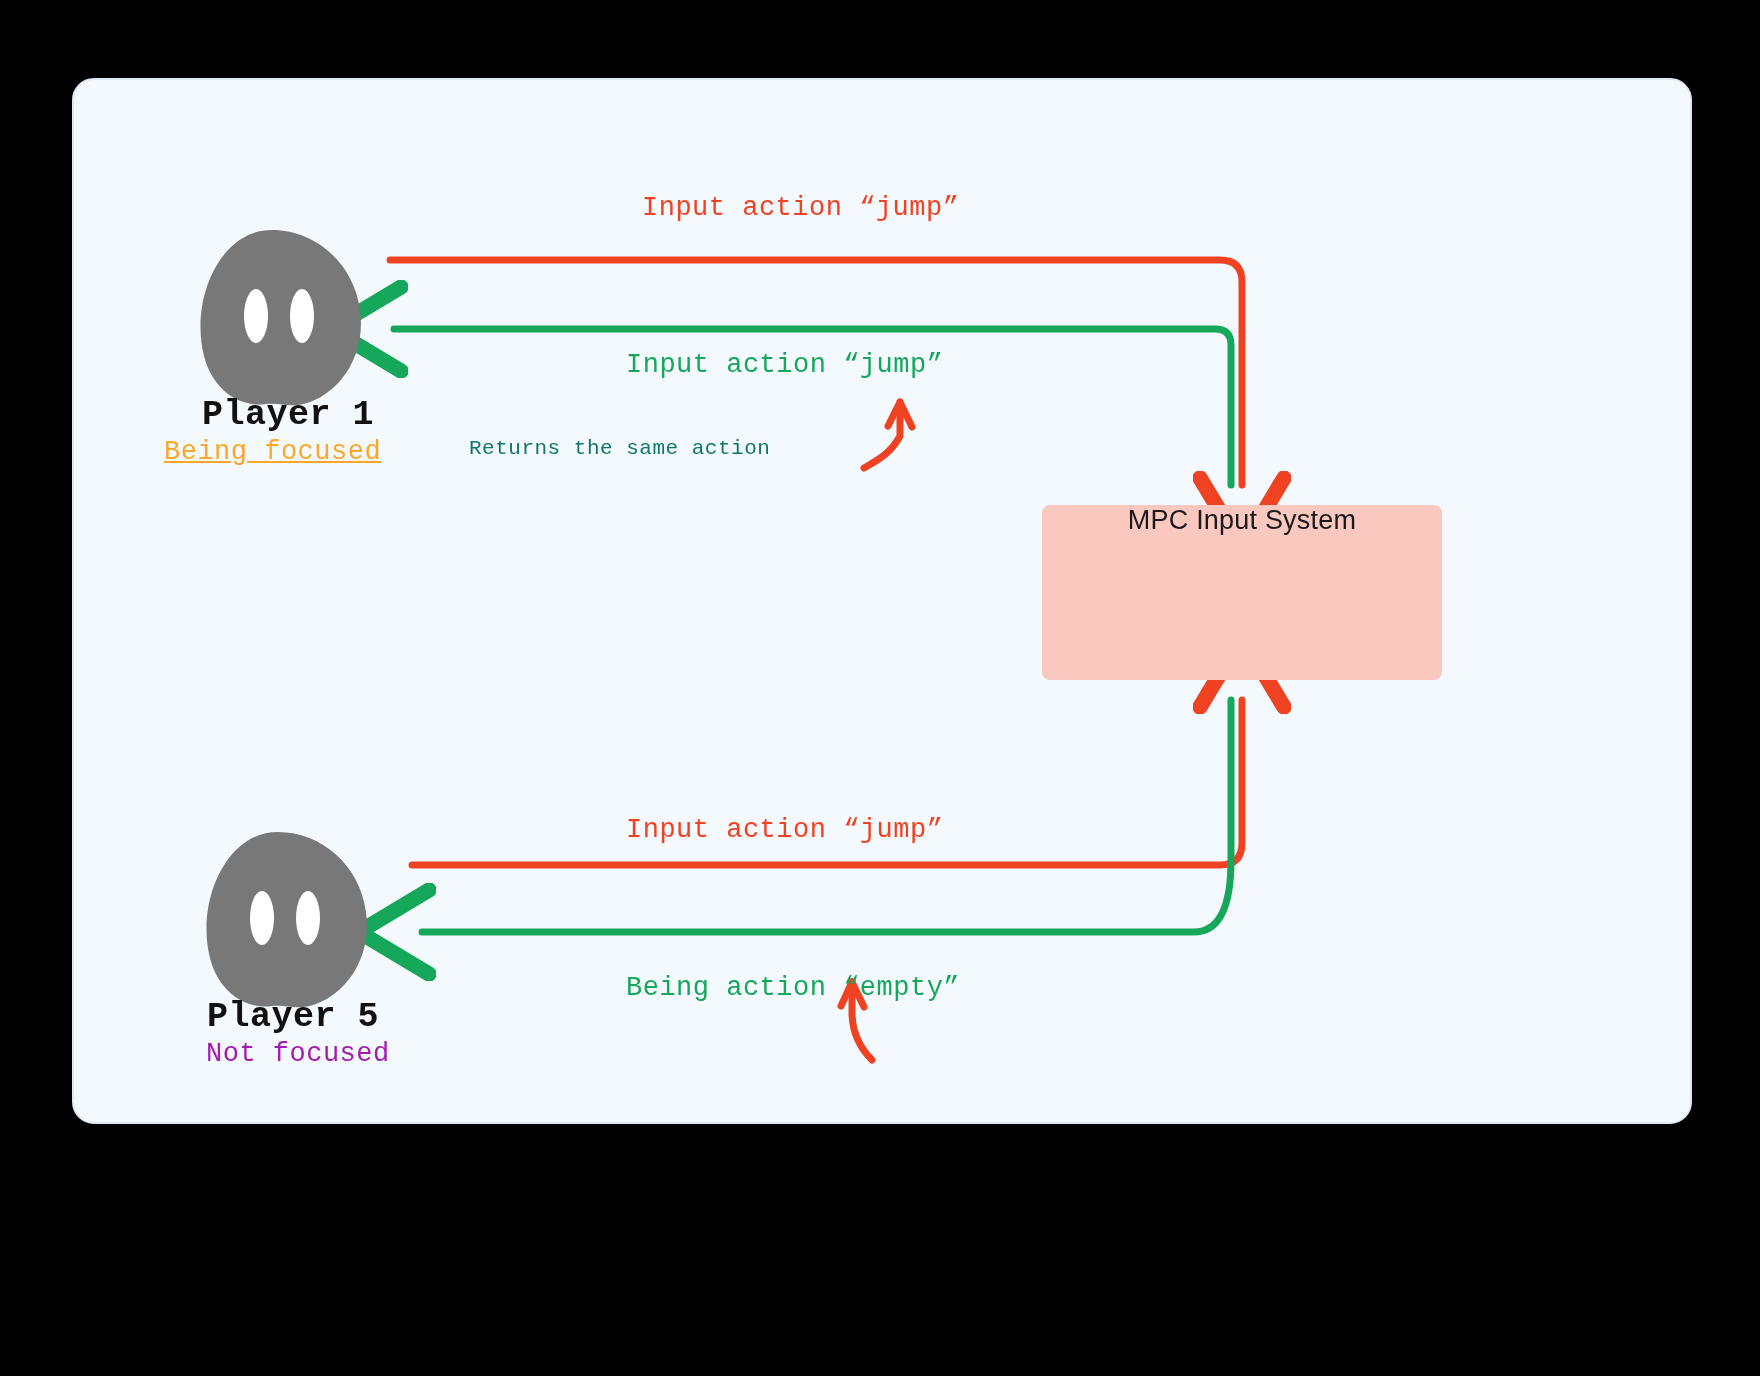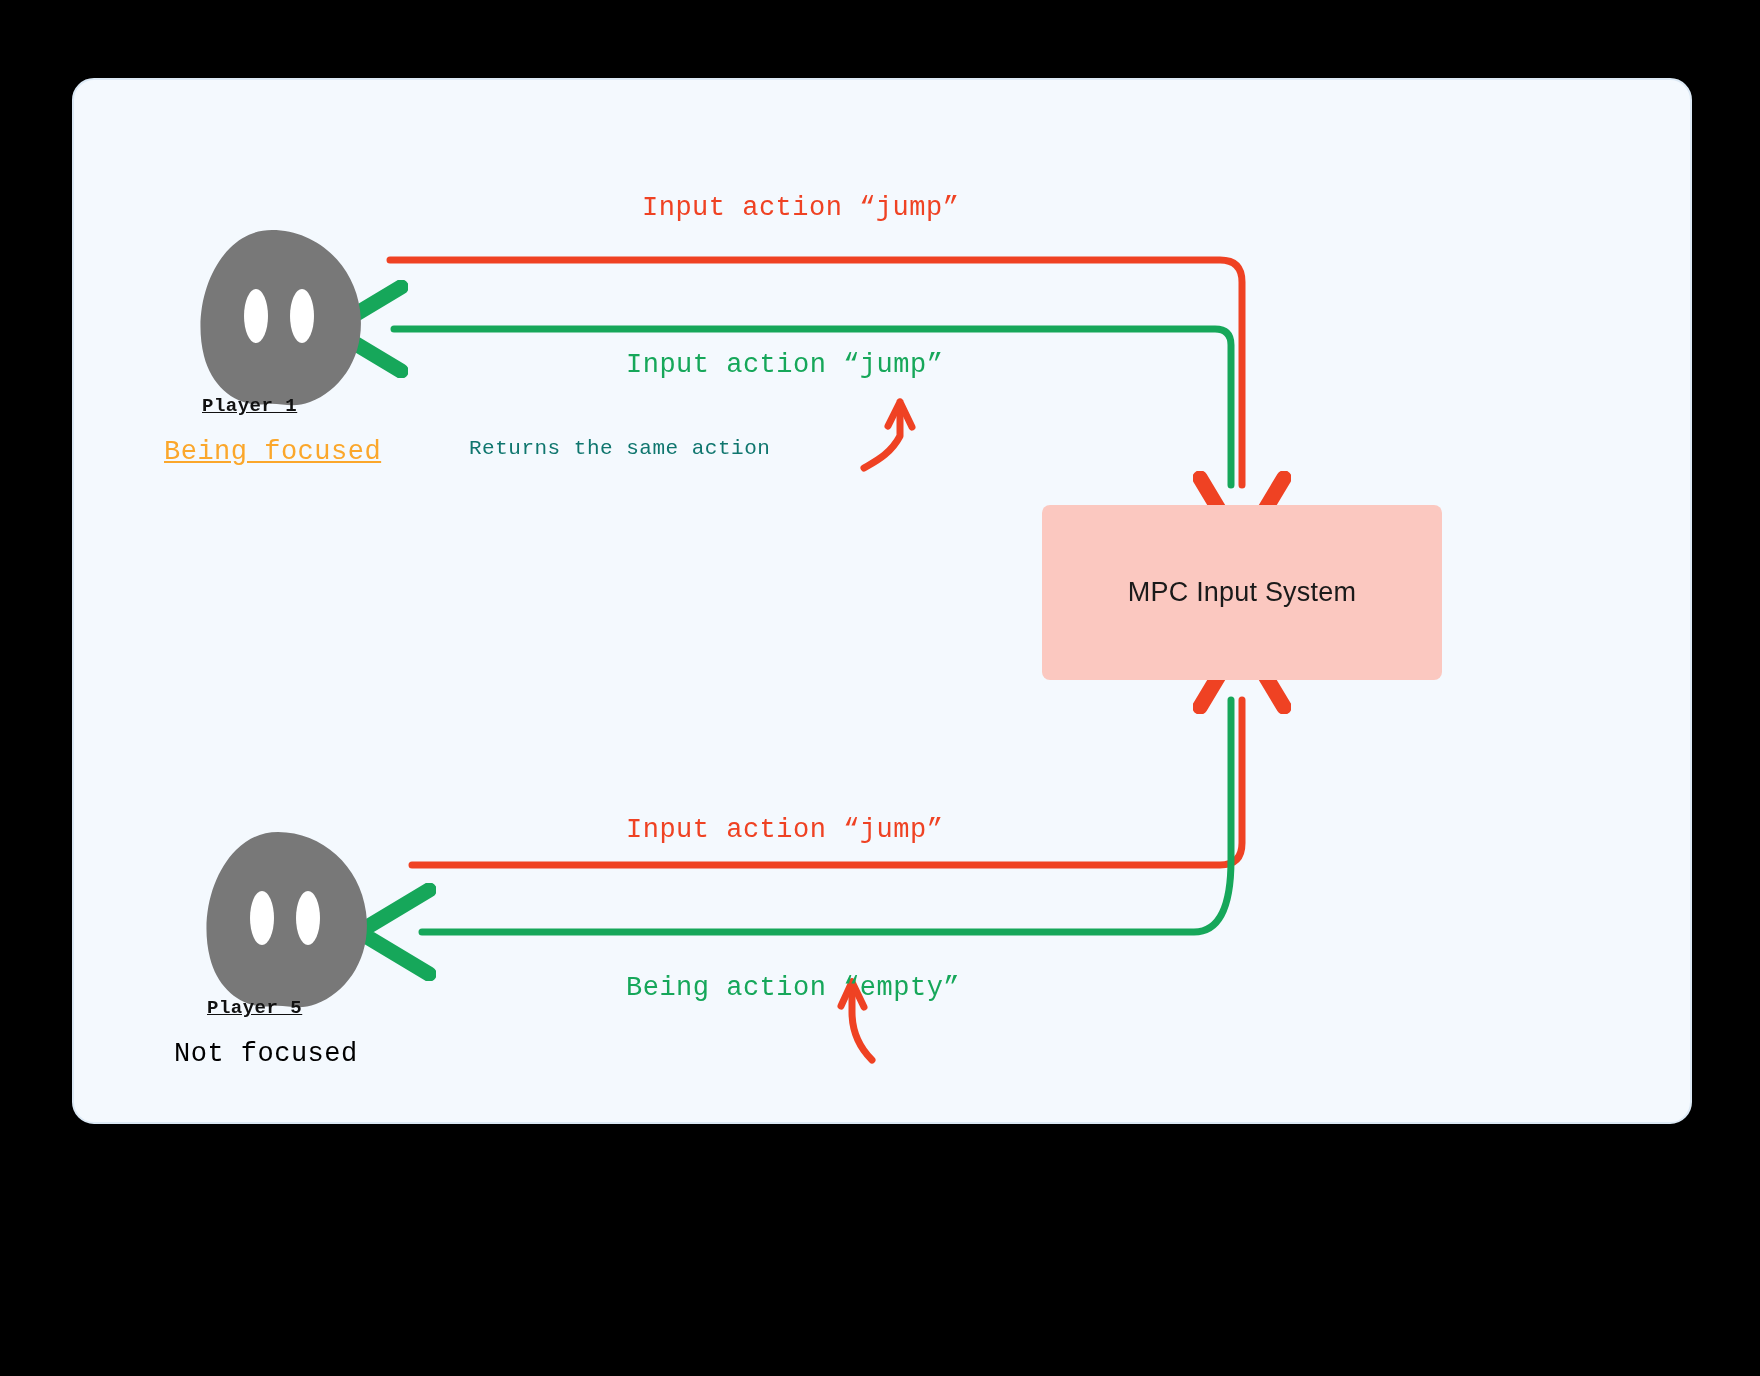--- a/index.html
+++ b/index.html
@@ -36,34 +36,34 @@
 
   .lbl {
     position: absolute;
     white-space: nowrap;
     font-family: "Liberation Mono", "DejaVu Sans Mono", monospace;
     letter-spacing: 0.5px;
   }
   .lbl-red   { color: #EF4223; font-size: 27px; }
   .lbl-green { color: #16A75A; font-size: 27px; }
   .lbl-black { color: #0f766e; font-size: 21px; }
-  .lbl-name  { color: #111111; font-size: 19px; font-weight: 700; text-decoration: underline; }
+  .lbl-name  { color: #111111; font-size: 35px; font-weight: 700; }
   .lbl-focus { color: #FBA72B; font-size: 27px; }
-  .lbl-nofocus { color: #000000; font-size: 27px; }
+  .lbl-nofocus { color: #a21caf; font-size: 27px; margin-left: 32px; }
 
   .mpc-box {
     position: absolute;
     left: 968px;
     top: 425px;
     width: 400px;
     height: 175px;
     background: #FBC8C0;
     border-radius: 8px;
     display: flex;
-    align-items: center;
+    align-items: flex-start;
     justify-content: center;
   }
   .mpc-box span {
     font-family: "Liberation Sans", "DejaVu Sans", sans-serif;
     font-size: 27px;
     color: #1A1A1A;
     letter-spacing: 0.2px;
   }
 </style>
 </head>

